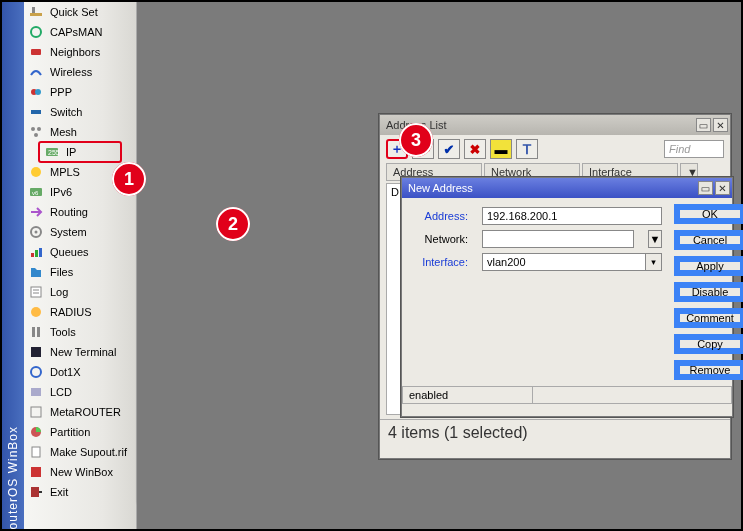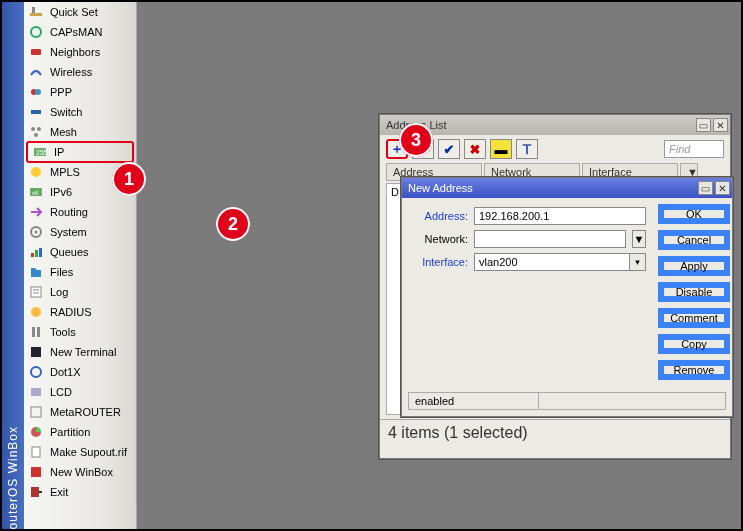--- a/index.html
+++ b/index.html
@@ -45,21 +45,21 @@
   .menu-item .ic {
     width:16px; height:16px; flex:0 0 16px;
     display:flex; align-items:center; justify-content:center;
     font-size:11px;
   }
   .menu-item .lbl { white-space:nowrap; }
   .menu-item.highlight {
     border:2px solid #e1001a;
     border-radius:3px;
     height:22px;
-    margin:-1px 2px;
+    margin:-1px 14px;
   }
   .submenu {
     position:absolute; left:135px; top:168px; width:140px;
     background:#f4f3ef;
     border:1px solid #999;
     box-shadow:1px 1px 3px rgba(0,0,0,.3);
     padding:2px 0;
   }
   .sub-item {
     padding:3px 10px;
@@ -134,21 +134,21 @@
     padding:2px 4px; font-size:11px;
   }
   .statusbar {
     border-top:1px solid #aaa;
     padding:4px 8px;
     font-size:16px; color:#333;
   }
   
   .formrow {
     display:flex; align-items:center; margin:5px 6px;
-    gap:6px;
+    gap:14px;
   }
   .formrow label {
     width:60px; text-align:right; font-size:11px;
   }
   .formrow .blue { color:#1a3cd6; }
   .txt {
     border:1px solid #888; background:#fff;
     height:18px; padding:0 4px; font-size:11px;
     flex:1;
   }
@@ -165,21 +165,21 @@
   }
   .btn {
     width:72px; height:20px;
     border:6px solid #3b82f6; background:#eceae4;
     display:flex; align-items:center; justify-content:center;
     font-size:11px;
   }
   .dlgbody { display:flex; }
   .dlgleft { flex:1; padding-top:4px; }
   .enabledbar {
-    margin:6px; border:1px solid #aaa; display:flex; font-size:11px;
+    border:1px solid #aaa; display:flex; font-size:11px;
   }
   .enabledbar div { padding:2px 6px; }
   .enabledbar .cell1 { width:130px; border-right:1px solid #aaa; }
   
   .co {
     position:absolute; width:34px; height:34px; border-radius:50%;
     background:#e1001a; color:#fff; font-weight:bold; font-size:18px;
     display:flex; align-items:center; justify-content:center;
     box-shadow:0 0 0 2px #fff inset;
     z-index:50;

